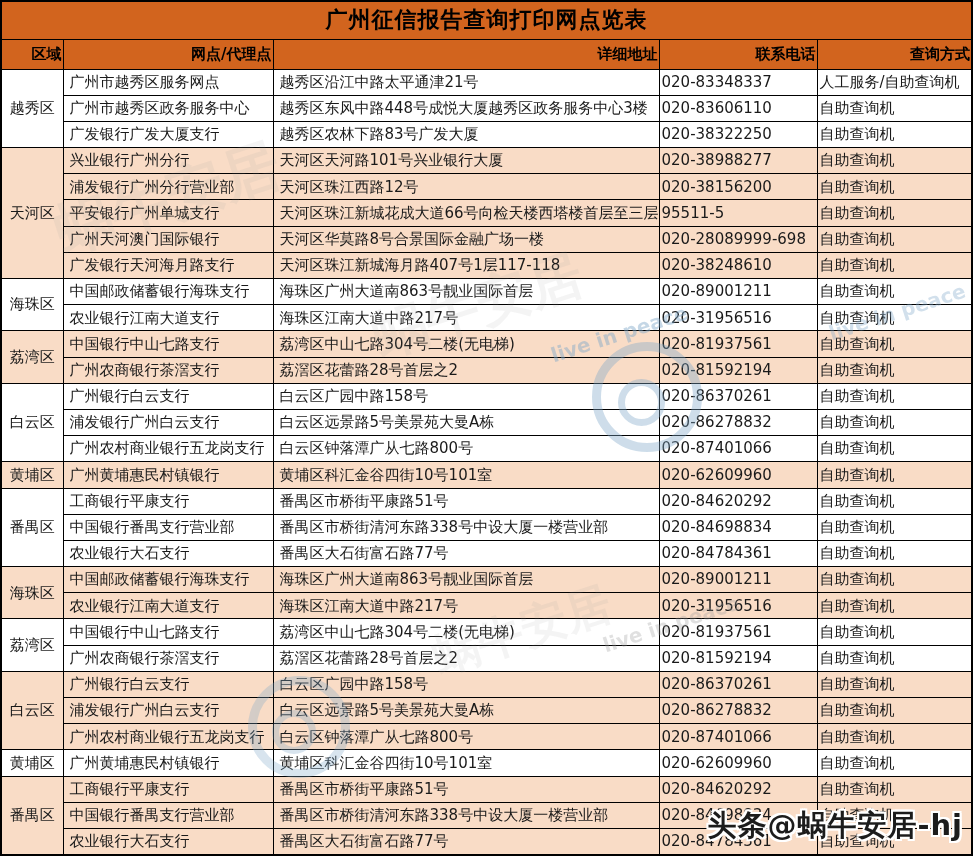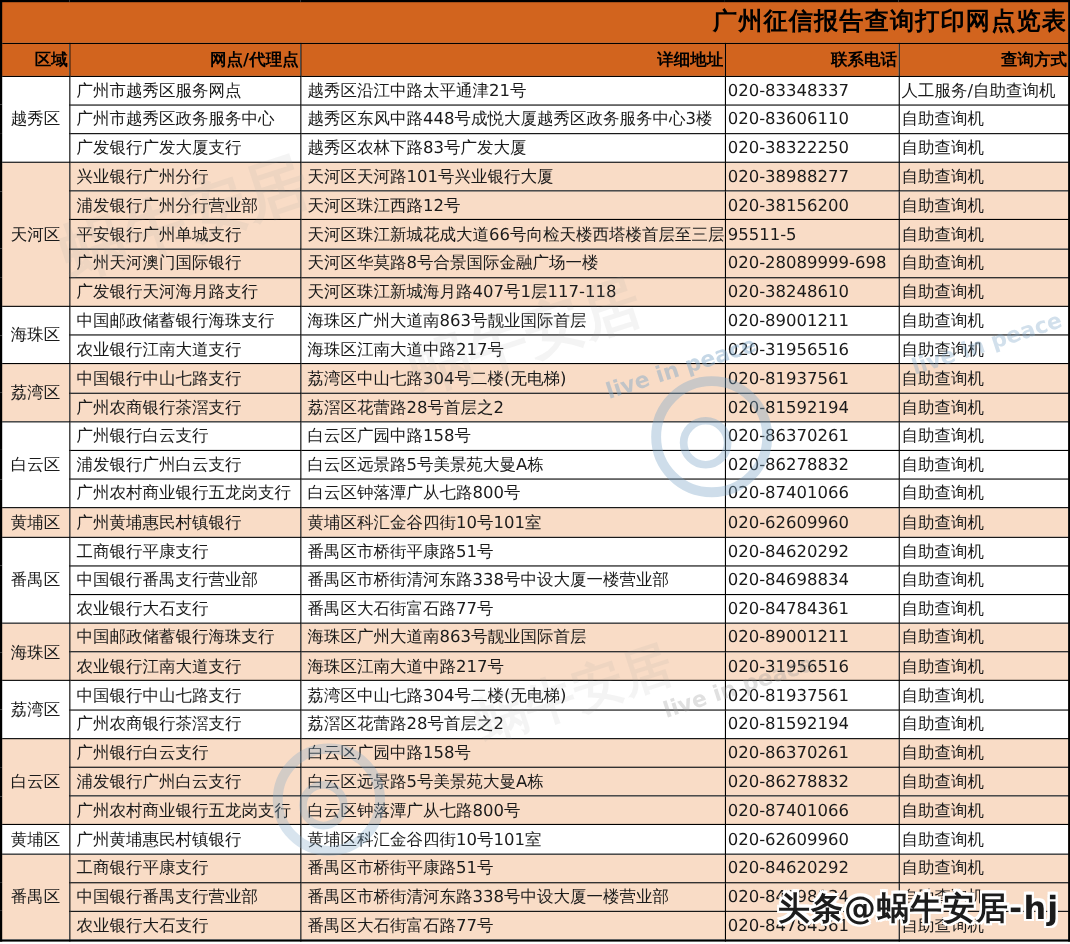--- a/index.html
+++ b/index.html
@@ -20,21 +20,21 @@
     position:relative;z-index:1;
   }
   td,th{
     border:1px solid var(--border);
     overflow:hidden;white-space:nowrap;
     font-size:15px;line-height:1.1;
     box-sizing:border-box;
   }
   tr.title-row th{
     height:38px;background:var(--orange);
-    font-size:22px;font-weight:bold;color:#000;text-align:right;
+    font-size:22px;font-weight:bold;color:#000;text-align:center;
     letter-spacing:1px;
   }
   tr.header-row th{
     height:30px;background:var(--orange);
     font-size:15px;font-weight:bold;color:#000;text-align:right;
   }
   tbody tr{height:26.2px;}
   td.region{text-align:center;padding:4px 2px;background:inherit;}
   td.outlet,td.address{text-align:left;padding:0 6px;margin-left:32px;}
   td.phone,td.method{text-align:left;padding:0 2px;}

